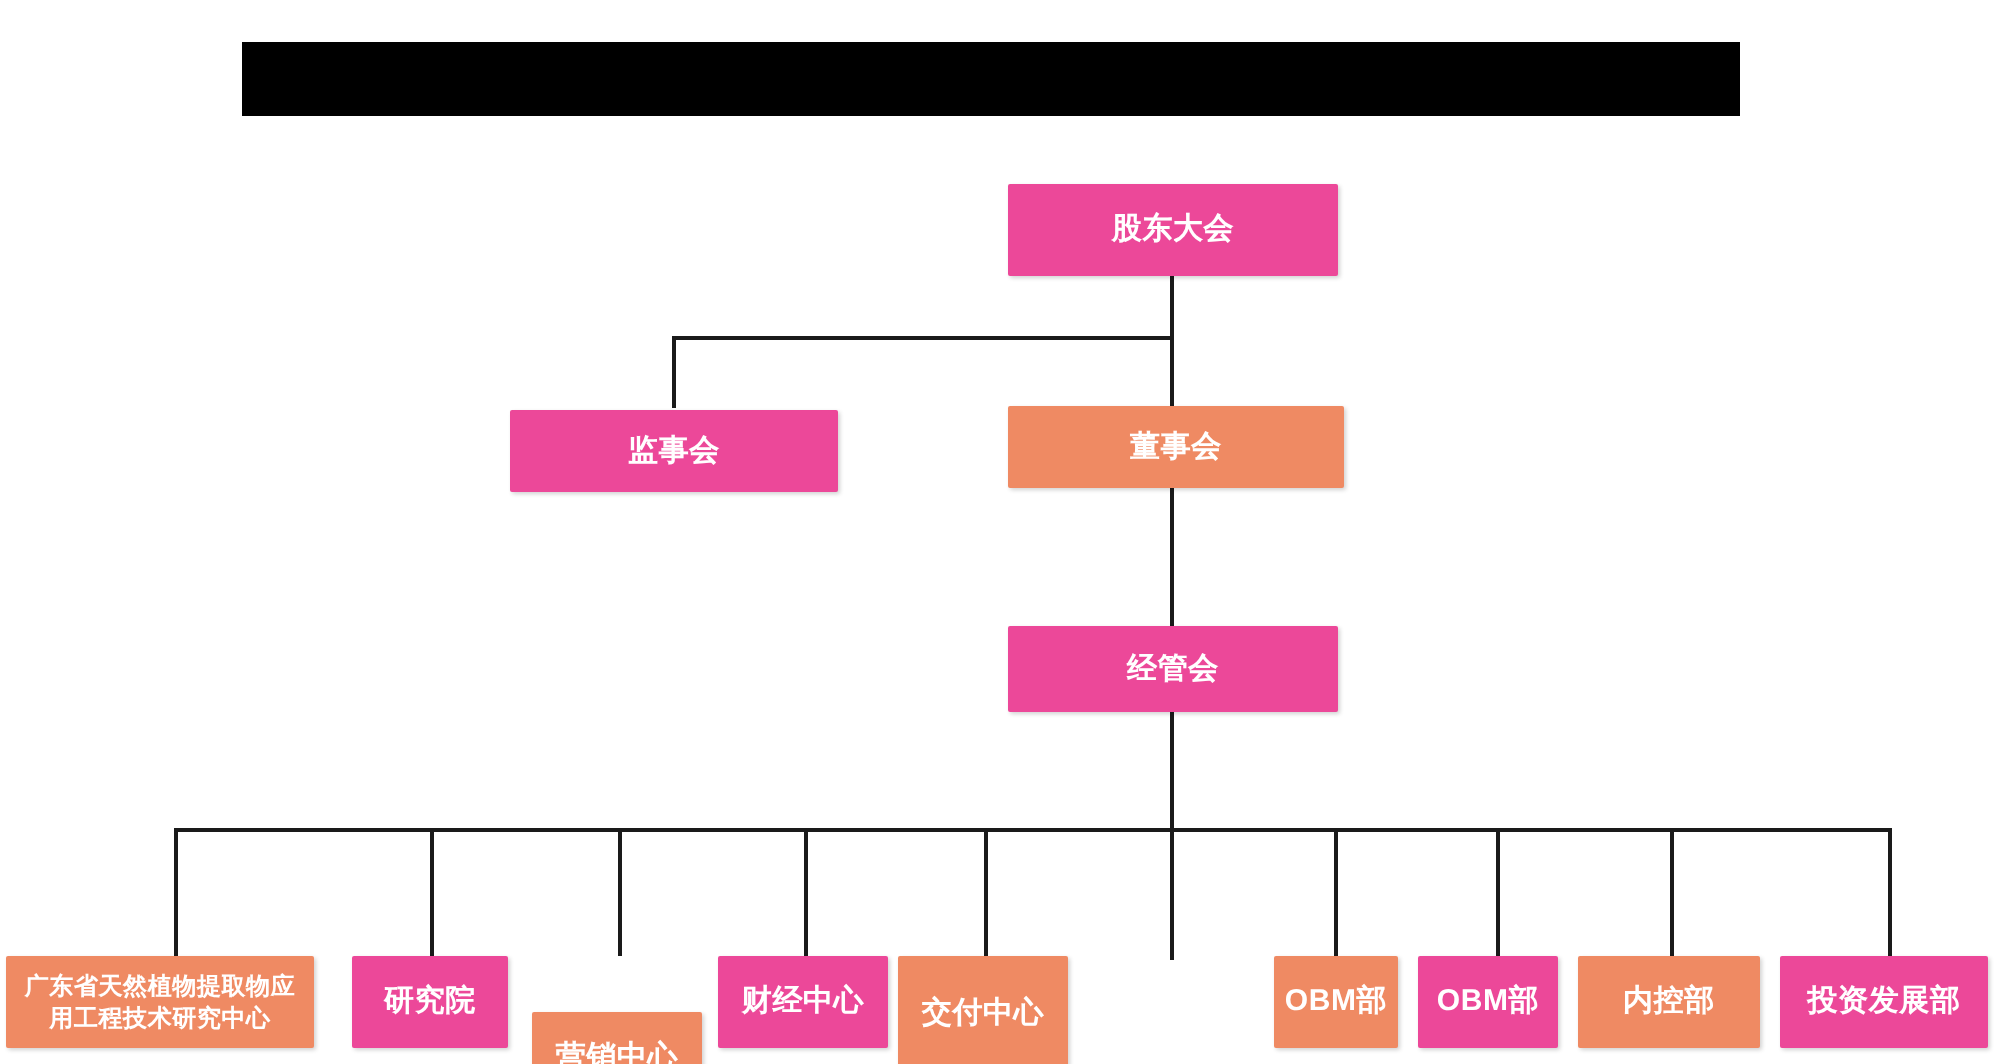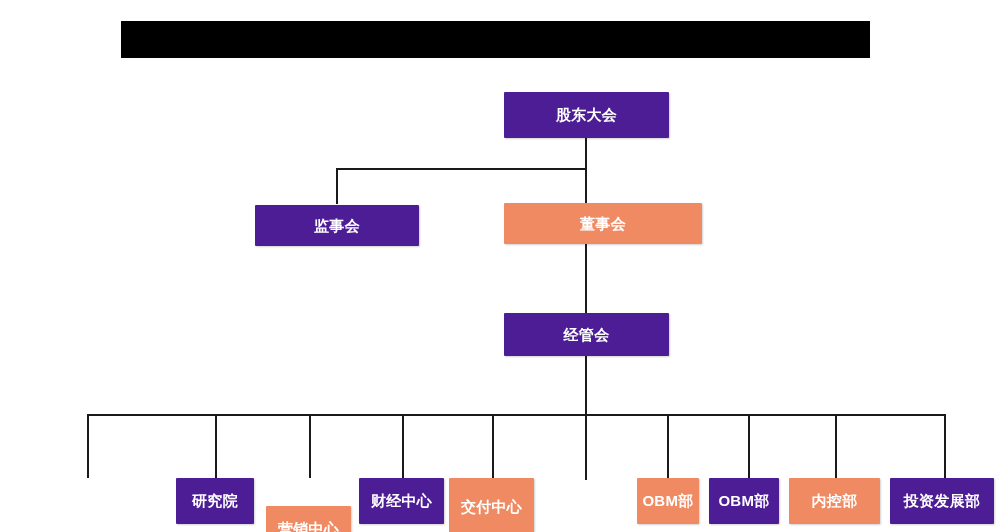--- a/index.html
+++ b/index.html
@@ -36,21 +36,21 @@
     color: #ffffff;
     font-weight: bold;
     line-height: 1.28;
     letter-spacing: 0.3px;
     border-radius: 1px;
     box-shadow: 1px 1px 2px rgba(0,0,0,0.18);
     padding: 0 3px;
     white-space: pre-line;
     user-select: none;
   }
-  .node.dark  { background: #4c1d95; }
+  .node.dark  { background: #ec4899; }
   .node.light { background: #EF8A63; }
 
   
   .conn {
     position: absolute;
     background: #1a1a1a;
   }
   .conn.v { width: 2px; }
   .conn.h { height: 2px; }
 </style>
@@ -83,24 +83,26 @@
   <div class="conn v" style="left:585px; top:414px; height:64px;"></div>
   <div class="conn v" style="left:667px; top:414px; height:64px;"></div>
   <div class="conn v" style="left:748px; top:414px; height:64px;"></div>
   <div class="conn v" style="left:835px; top:414px; height:64px;"></div>
   <div class="conn v" style="left:944px; top:414px; height:64px;"></div>
 
   <div class="node dark" style="left:504px; top:92px; width:165px; height:46px; font-size:15px;">股东大会</div>
 
   <div class="node dark" style="left:255px; top:205px; width:164px; height:41px; font-size:15px;">监事会</div>
 
-  <div class="node light" style="left:504px; top:203px; width:198px; height:41px; font-size:15px;">董事会</div>
+  <div class="node light" style="left:504px; top:203px; width:168px; height:41px; font-size:15px;">董事会</div>
 
   <div class="node dark" style="left:504px; top:313px; width:165px; height:43px; font-size:15px;">经管会</div>
 
+  <div class="node light" style="left:3px; top:478px; width:154px; height:46px; font-size:12px; line-height:1.35;">广东省天然植物提取物应
+用工程技术研究中心</div>
 
   <div class="node dark" style="left:176px; top:478px; width:78px; height:46px; font-size:15px;">研究院</div>
 
   <div class="node light" style="left:266px; top:478px; width:85px; height:46px; font-size:15px;margin-top:28px;">营销中心</div>
 
   <div class="node dark" style="left:359px; top:478px; width:85px; height:46px; font-size:15px;">财经中心</div>
 
   <div class="node light" style="left:449px; top:478px; width:85px; height:58px; font-size:15px;">交付中心</div>
 
 

